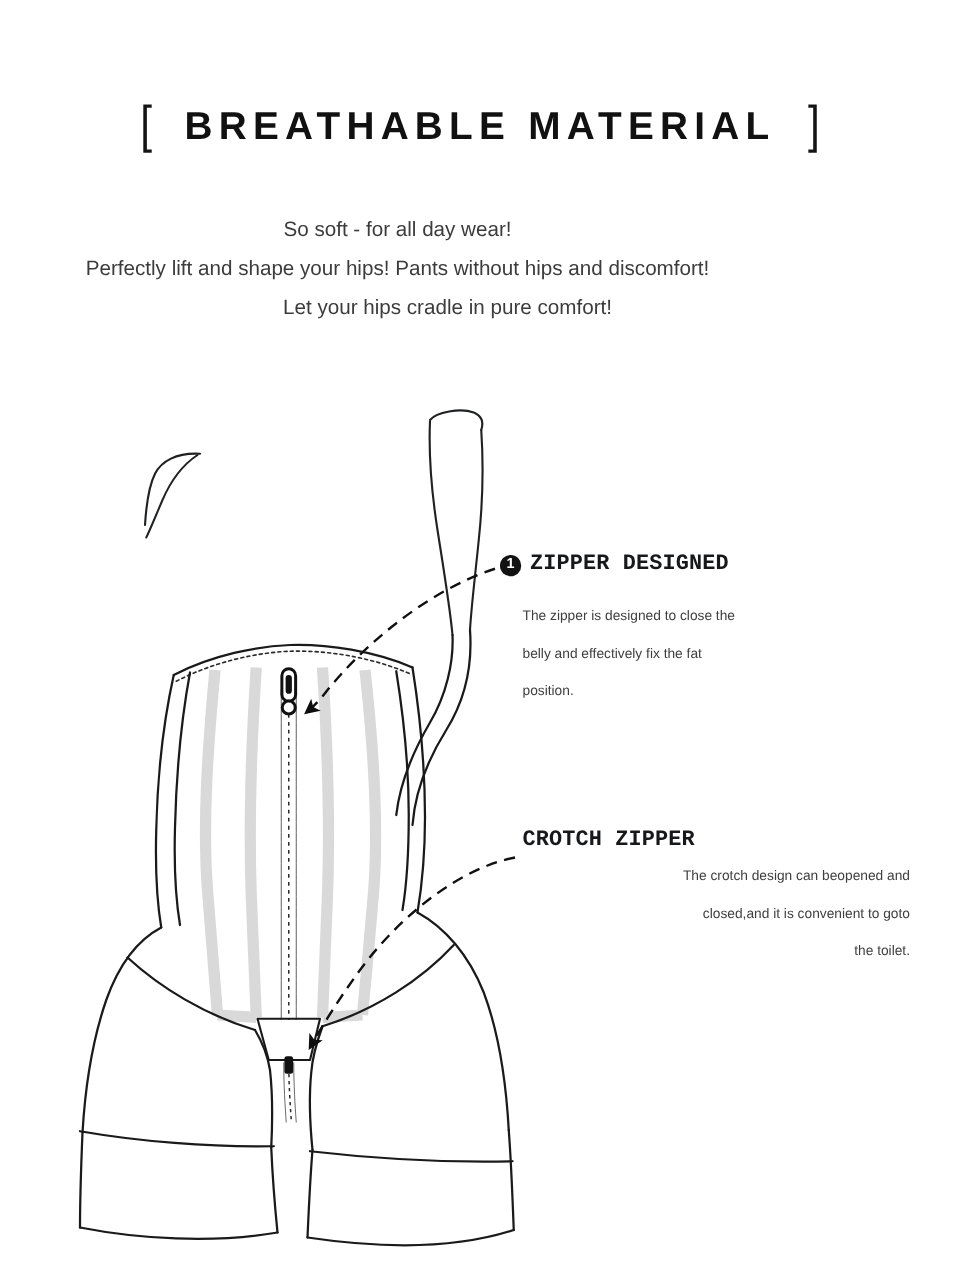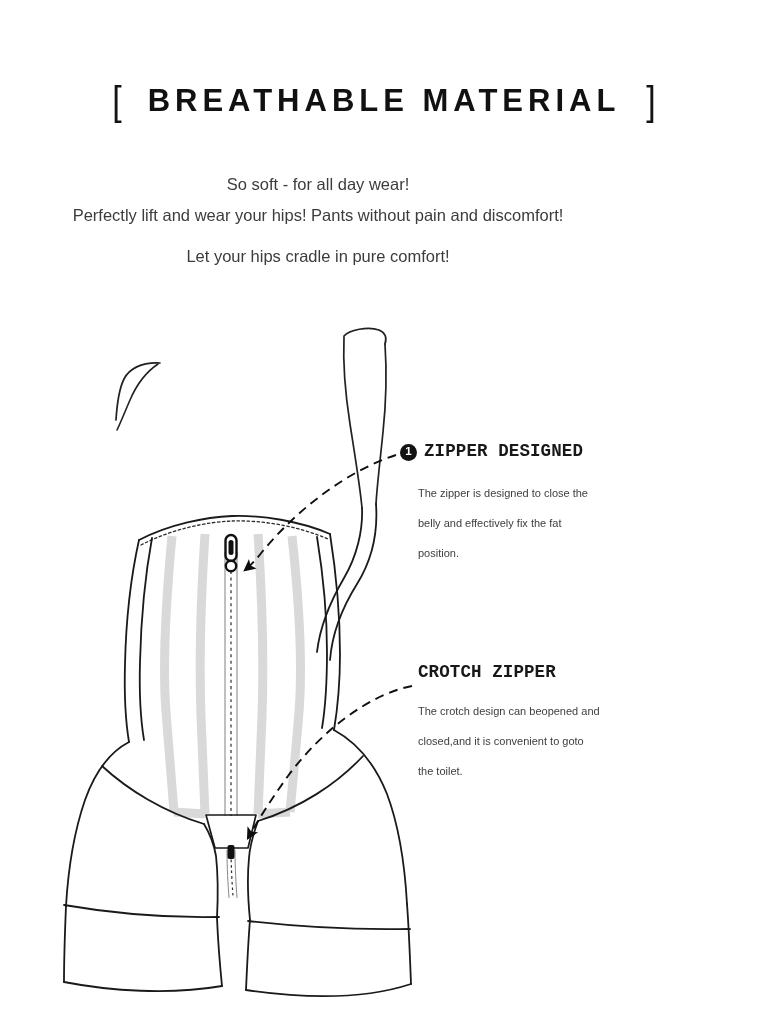--- a/index.html
+++ b/index.html
@@ -56,21 +56,21 @@
     left: 0;
     width: 636px;
     text-align: center;
     font-size: 16.5px;
     color: #3c3c3c;
     line-height: 1;
     white-space: nowrap;
   }
   .sub1 { top: 176px; }
   .sub2 { top: 207px; }
-  .sub3 { top: 248px; }
+  .sub3 { top: 238px; padding-left: 40px; }
 
   
   .illustration {
     position: absolute;
     left: 0;
     top: 0;
     width: 768px;
     height: 1024px;
     pointer-events: none;
   }
@@ -113,37 +113,38 @@
   }
   .callout-body {
     margin-top: 14px;
     margin-left: 18px;
     font-size: 11px;
     color: #3e3e3e;
     line-height: 30px;
   }
   .callout-2 .callout-body {
     margin-left: 0;
-    margin-top: 11px;
+    margin-top: 1px;
+    text-align: right;
   }
   .callout-body div { white-space: nowrap; }
 </style>
 </head>
 <body>
 
 <div class="header">
   <div class="title-row">
     <span class="bracket">[</span>
     <span class="title-text">BREATHABLE MATERIAL</span>
     <span class="bracket">]</span>
   </div>
 </div>
 
 <div class="subtitle sub1">So soft - for all day wear!</div>
-<div class="subtitle sub2">Perfectly lift and wear your hips! Pants without pain and discomfort!</div>
+<div class="subtitle sub2">Perfectly lift and shape your hips! Pants without hips and discomfort!</div>
 <div class="subtitle sub3">Let your hips cradle in pure comfort!</div>
 
 <svg class="illustration" viewBox="0 0 768 1024" width="768" height="1024" xmlns="http://www.w3.org/2000/svg">
 
   <defs>
     <marker id="arrowFilled" viewBox="0 0 12 12" refX="9" refY="6" markerWidth="7" markerHeight="7" orient="auto-start-reverse">
       <path d="M 0 0.5 L 11 6 L 0 11.5 L 2.6 6 Z" fill="#0d0d0d"></path>
     </marker>
   </defs>
 

